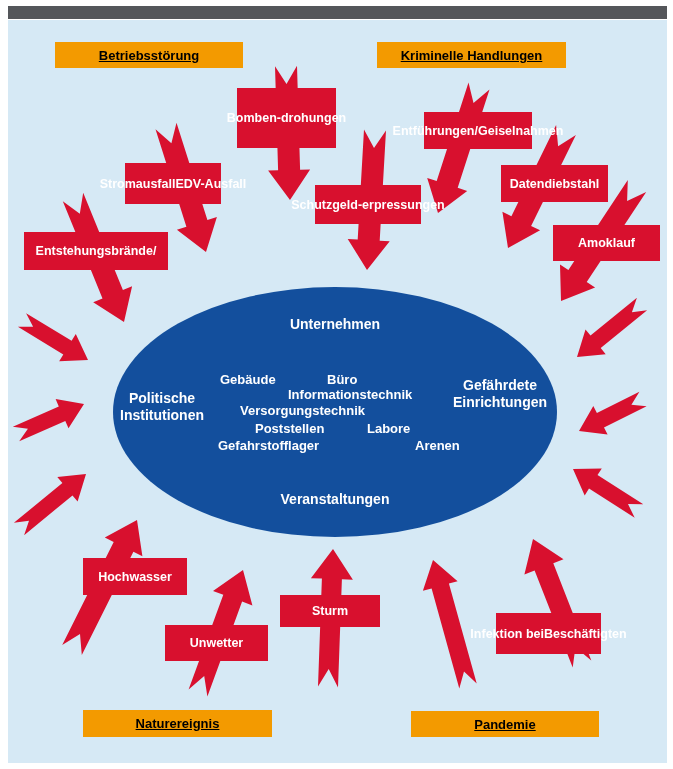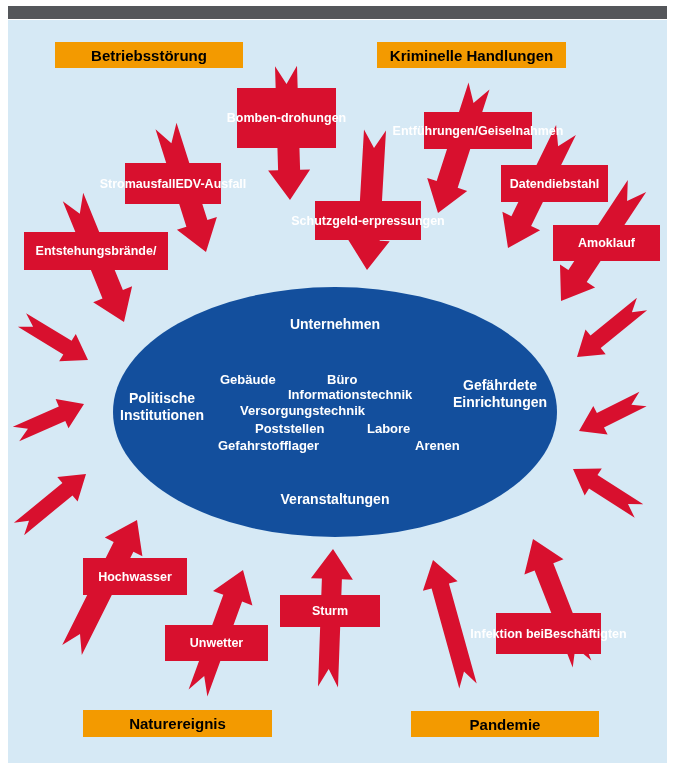--- a/index.html
+++ b/index.html
@@ -11,22 +11,22 @@
   }
   .topbar { position:absolute; left:8px; top:6px; width:659px; height:13px; background:var(--top-bar,#54565a); z-index:0; }
   .panel  { position:absolute; left:8px; top:20px; width:659px; height:743px; background:var(--panel,#d6e9f5); z-index:0; }
   .arrows { position:absolute; left:0; top:0; width:673px; height:769px; z-index:1; }
   .ellipse {
     position:absolute; left:113px; top:287px; width:444px; height:250px;
     background:var(--ellipse,#134f9d); border-radius:50%; z-index:2;
   }
   .cat {
     position:absolute; z-index:3; background:var(--category,#f39a00);
-    color:var(--category-text,#000); font-weight:bold; font-size:15px;
-    display:flex; align-items:center; justify-content:center; white-space:nowrap;
+    color:var(--category-text,#000); font-weight:bold; font-size:13px;
+    display:flex; align-items:center; justify-content:center; white-space:nowrap;text-decoration:underline;
   }
   .threat {
     position:absolute; z-index:3; background:var(--threat,#d8102e);
     color:var(--threat-text,#fff); font-weight:bold; font-size:12.5px; line-height:16px;
     display:flex; flex-direction:row; align-items:center; justify-content:center;
     text-align:center;
   }
   .threat span { white-space:nowrap; }
   .e-text { position:absolute; z-index:3; color:#fff; font-weight:bold; }
   .e-center { text-align:center; left:113px; width:444px; font-size:14px; }
@@ -34,21 +34,21 @@
   .e-side span { display:block; white-space:nowrap; }
   .e-item { font-size:13px; white-space:nowrap; }
   
   .cat.c0 { left:55px;  top:42px;  width:188px; height:26px; }
   .cat.c1 { left:377px; top:42px;  width:189px; height:26px; }
   .cat.c2 { left:83px;  top:710px; width:189px; height:27px; }
   .cat.c3 { left:411px; top:711px; width:188px; height:26px; }
   .t0  { left:237px; top:88px;  width:99px;  height:60px; }
   .t1  { left:125px; top:163px; width:96px;  height:41px; }
   .t2  { left:24px;  top:232px; width:144px; height:38px; }
-  .t3  { left:315px; top:201px; width:106px; height:39px; }
+  .t3  { left:315px; top:185px; width:106px; height:39px; }
   .t4  { left:424px; top:112px; width:108px; height:37px;align-items:center; }
   .t5  { left:501px; top:165px; width:107px; height:37px; }
   .t6  { left:553px; top:225px; width:107px; height:36px; }
   .t7  { left:83px;  top:558px; width:104px; height:37px; }
   .t8  { left:165px; top:625px; width:103px; height:36px; }
   .t9  { left:280px; top:595px; width:100px; height:32px; }
   .t10 { left:496px; top:613px; width:105px; height:41px; }
 </style>
 </head>
 <body>

